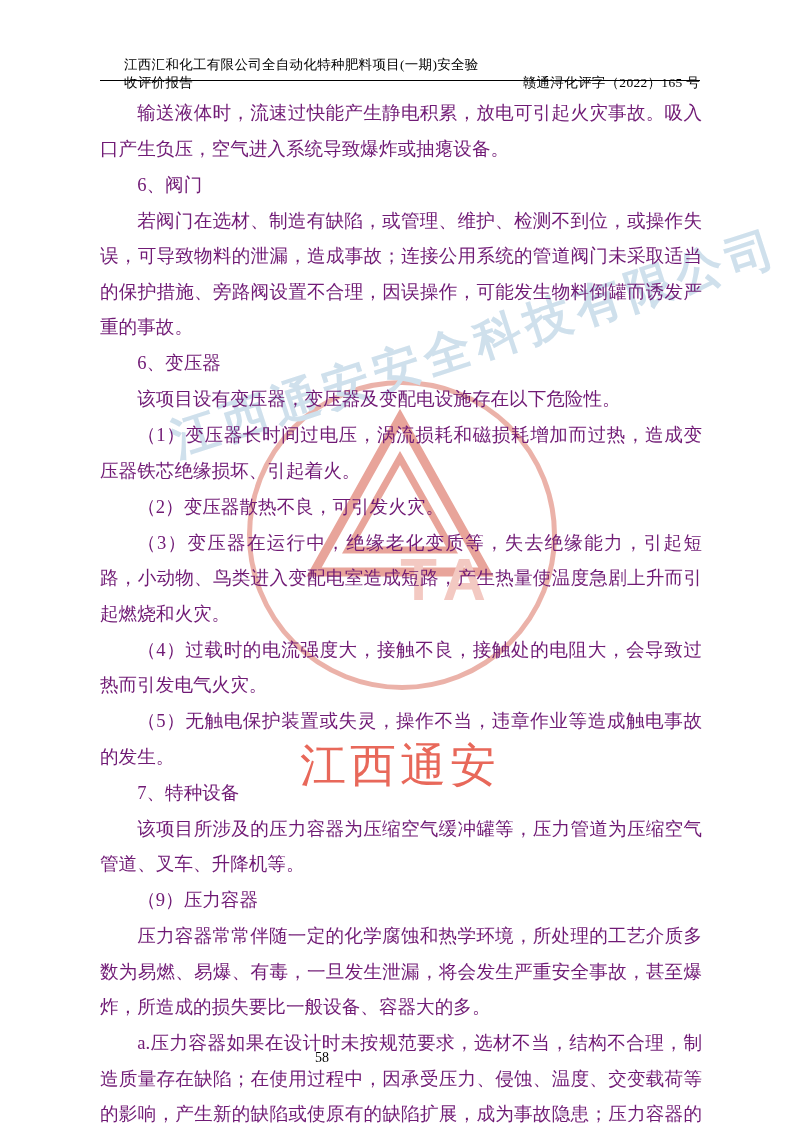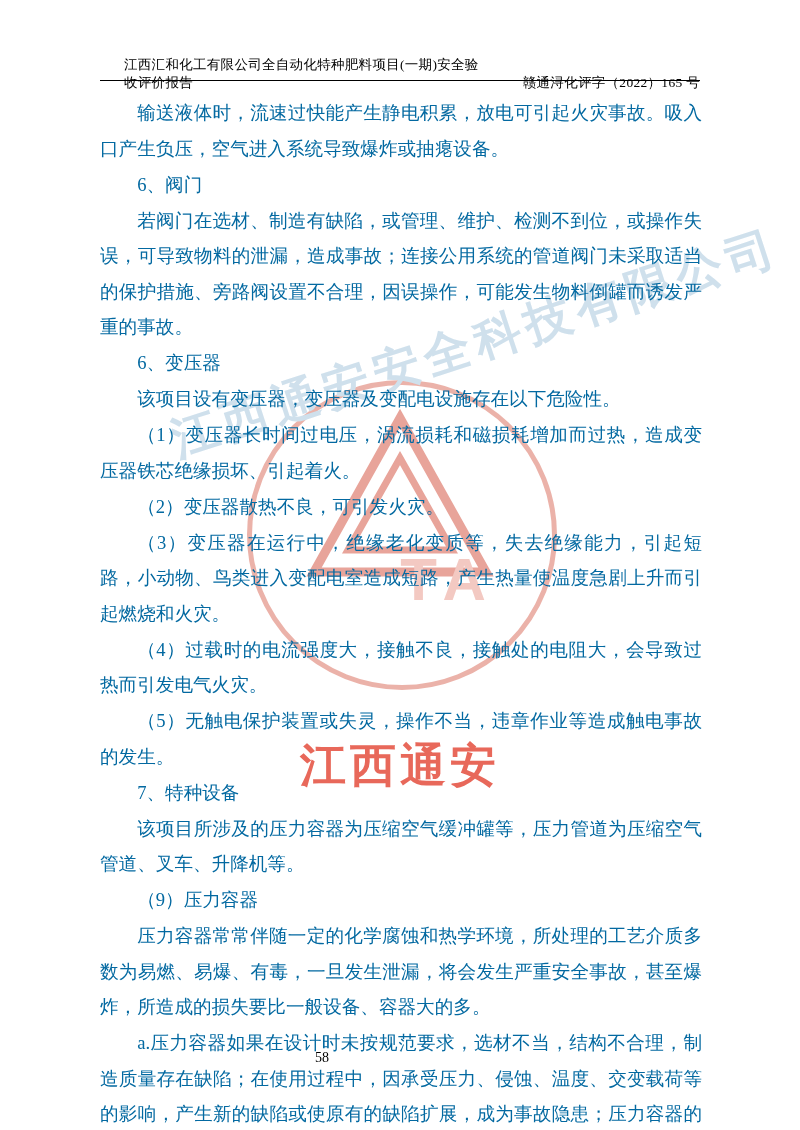--- a/index.html
+++ b/index.html
@@ -58,21 +58,21 @@
     transform: rotate(-18deg);
     white-space: nowrap;
   }
   .wm-brand {
     position: absolute;
     left: 0;
     top: 735px;
     width: 800px;
     text-align: center;
     font-family: "Liberation Sans", sans-serif;
-    font-weight: bold;
+    font-weight: normal;
     font-size: 46px;
     letter-spacing: 4px;
     color: #e8685a;
   }
   .wm-ta {
     position: absolute;
     left: 0;
     top: 545px;
     width: 800px;
     text-align: center;
@@ -115,21 +115,21 @@
     top: 95px;
     width: 602px;
     z-index: 2;
   }
   .content p {
     margin: 0 0 0.5px 0;
     font-size: 18.6px;
     line-height: 35.5px;
     text-align: justify;
     text-justify: inter-ideograph;
-    color: #0369a1;
+    color: #701a75;
     text-indent: 2em;
   }
 
   
   .page-number {
     position: absolute;
     left: 0;
     top: 1050px;
     width: 644px;
     text-align: center;

